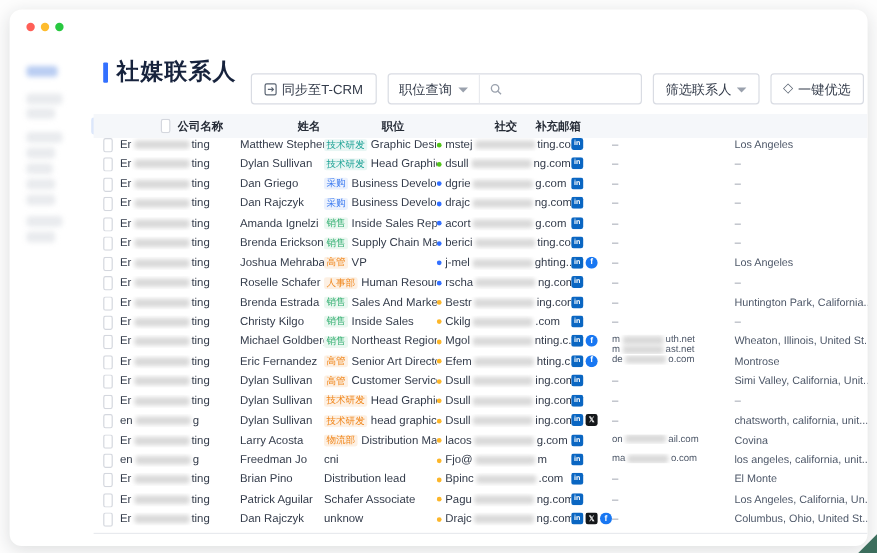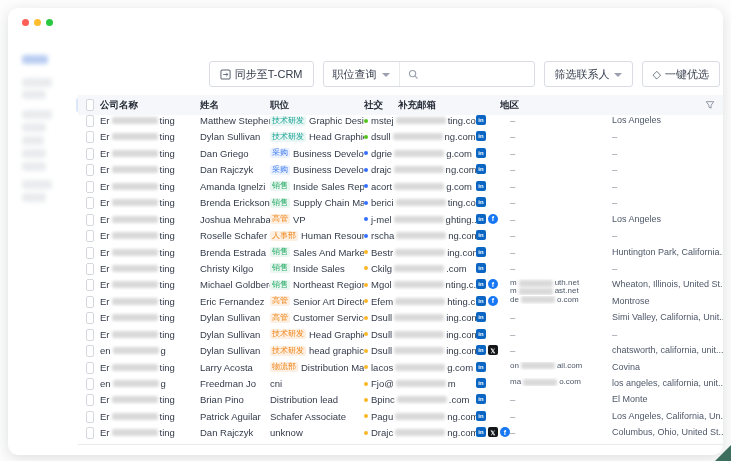--- a/index.html
+++ b/index.html
@@ -36,21 +36,21 @@
   .combo{display:flex;align-items:stretch;height:26px;border:1px solid #d9dce3;border-radius:3px;background:#fff;box-sizing:border-box;}
   .combo-select{display:flex;align-items:center;gap:5px;padding:0 9px;font-size:11px;color:#333b4a;border-right:1px solid #e8eaee;cursor:pointer;}
   .combo-input{display:flex;align-items:center;padding:0 8px;width:118px;}
   .combo-input input{border:none;outline:none;font-size:11px;width:100%;color:#333;font-family:inherit;background:transparent;}
   .combo-input input::placeholder{color:#bfc4cd;}
   .chev{width:0;height:0;border-left:4px solid transparent;border-right:4px solid transparent;border-top:4px solid #9aa1ad;margin-top:1px;}
   .ic{display:inline-flex;align-items:center;justify-content:center;color:#5a6472;}
   .diamond{font-size:11px;color:#5a6472;line-height:1;}
   
   .table{position:absolute;left:0;right:0;top:61px;}
-  .thead{display:flex;align-items:center;height:20px;background:#f5f7fa;font-size:9.5px;font-weight:bold;color:#252b36;}
+  .thead{display:flex;align-items:center;height:20px;background:#f5f7fa;font-size:9.5px;font-weight:bold;color:#252b36;padding-left:48px;}
   .tr{display:flex;align-items:flex-start;height:16.45px;font-size:9.5px;color:#333b4a;}
   .td,.th{box-sizing:border-box;padding-right:6px;overflow:hidden;white-space:nowrap;display:flex;align-items:center;}
   .c-check{width:22px;padding-left:8px;}
   .c-company{width:100px;}
   .c-name{width:70px;}
   .c-pos{width:94px;}
   .c-email{width:112px;}
   .c-social{width:34px;}
   .c-supp{width:102px;}
   .c-region{flex:1;padding-right:8px;}
@@ -100,20 +100,24 @@
     <div class="sb-item" style="left:14px;top:102px;width:22px;"></div>
     <div class="sb-item" style="left:14px;top:115px;width:24px;"></div>
     <div class="sb-item" style="left:14px;top:128px;width:24px;"></div>
     <div class="sb-item" style="left:14px;top:146px;width:30px;"></div>
     <div class="sb-item" style="left:14px;top:159px;width:24px;"></div>
   </div>
   <div class="side-pill"></div>
 
   <div class="main">
 
+    <div class="title-row">
+      <span class="title-bar"></span>
+      <span class="page-title">社媒联系人</span>
+    </div>
 
     <div class="toolbar">
       <div class="btn">
         <span class="ic">
           <svg width="11" height="11" viewBox="0 0 12 12">
               <rect x="1" y="1" width="10" height="10" rx="1.5" fill="none" stroke="#5a6472" stroke-width="1.1"></rect>
               <path d="M3.5 6h5M6.8 4.2 8.6 6 6.8 7.8" fill="none" stroke="#5a6472" stroke-width="1"></path>
             </svg>
         </span>
         <span>同步至T-CRM</span>
@@ -159,28 +163,20 @@
           </div>
         <div class="th c-pos">
             <span>职位</span>
           </div>
         <div class="th c-social">
             <span>社交</span>
           </div>
         <div class="th c-supp">
             <span>补充邮箱</span>
           </div>
-        <div class="th c-region">
-          <span>地区</span>
-          <span class="funnel ic">
-            <svg width="10" height="10" viewBox="0 0 12 12">
-                <path d="M1.5 2h9L7.3 6.4v3.4L4.7 8.6V6.4Z" fill="none" stroke="#8a919f" stroke-width="1.1"></path>
-              </svg>
-          </span>
-        </div>
       </div>
       <div class="tbody" id="rows">
           <div class="tr">
             <div class="td c-check">
               <span class="checkbox"></span>
             </div>
             <div class="td c-company">
               <span>Er</span>
               <span class="blur b-co"></span>
               <span>ting</span>

